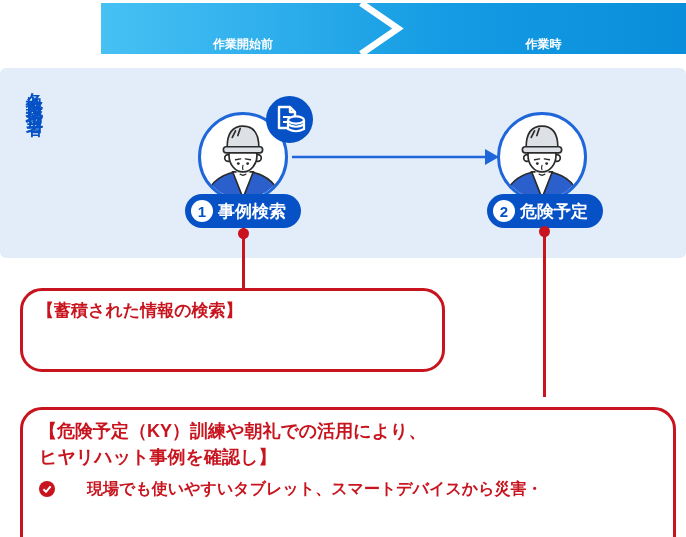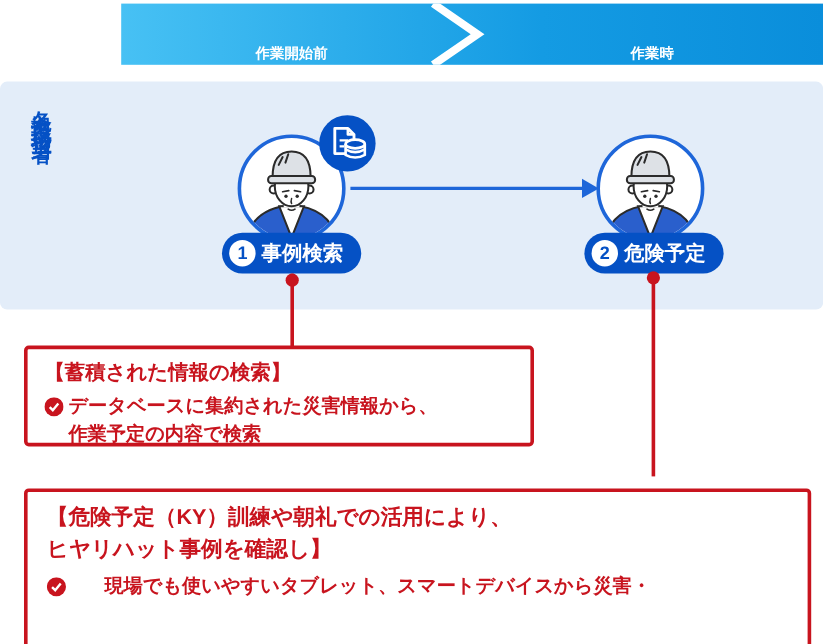--- a/index.html
+++ b/index.html
@@ -44,21 +44,21 @@
 
   
   .rline { position:absolute; width:3px; background:#C8141E; z-index:3; }
   .rline1 { left:242px; top:228px; height:62px; }
   .rline2 { left:543px; top:226px; height:171px; }
   .rdot { position:absolute; width:11px; height:11px; border-radius:50%; background:#C8141E; z-index:7; }
   .rdot1 { left:238px; top:228px; }
   .rdot2 { left:539px; top:226px; }
 
   
-  .callout { position:absolute; left:20px; background:#fff; border:3px solid #C8141E; border-radius:4px;
+  .callout { position:absolute; left:20px; background:#fff; border:3px solid #C8141E; border-radius:22px;
     color:#C8141E; font-weight:bold; z-index:4; }
   .callout1 { top:288px; width:425px; height:84px; padding:7px 14px 0; }
   .callout2 { top:379px; width:656px; height:164px; padding:9px 16px 0;margin-top:28px; }
   .co-title { font-size:17px; line-height:1.5; }
   .callout2 .co-title { font-size:18px; line-height:1.42; }
   .co-item { display:flex; align-items:flex-start; gap:4px; margin-top:3px; font-size:16px; line-height:1.55; }
   .callout2 .co-item { margin-top:7px;gap:32px; }
   .check-icon { flex:0 0 auto; width:16px; height:16px; margin-top:4px; }
   .co-lines { flex:1 1 auto; }
 </style>
@@ -155,30 +155,20 @@
     </svg>
   </div>
 
   <div class="pill pill2">
     <span class="num-disc">2</span>
     <span>危険予定</span>
   </div>
 
   <div class="callout callout1">
     <div class="co-title">【蓄積された情報の検索】</div>
-    <div class="co-item">
-      <svg class="check-icon" viewBox="0 0 16 16">
-        <circle cx="8" cy="8" r="8" fill="#C8141E"></circle>
-        <path d="M4.4,8.3 L7,10.8 L11.6,5.3" fill="none" stroke="#ffffff" stroke-width="2"></path>
-      </svg>
-      <div class="co-lines">
-        <div>データベースに集約された災害情報から、</div>
-        <div>作業予定の内容で検索</div>
-      </div>
-    </div>
   </div>
 
   <div class="callout callout2">
     <div class="co-title">
       <div>【危険予定（KY）訓練や朝礼での活用により、</div>
       <div>ヒヤリハット事例を確認し】</div>
     </div>
     <div class="co-item">
       <svg class="check-icon" viewBox="0 0 16 16">
         <circle cx="8" cy="8" r="8" fill="#C8141E"></circle>

